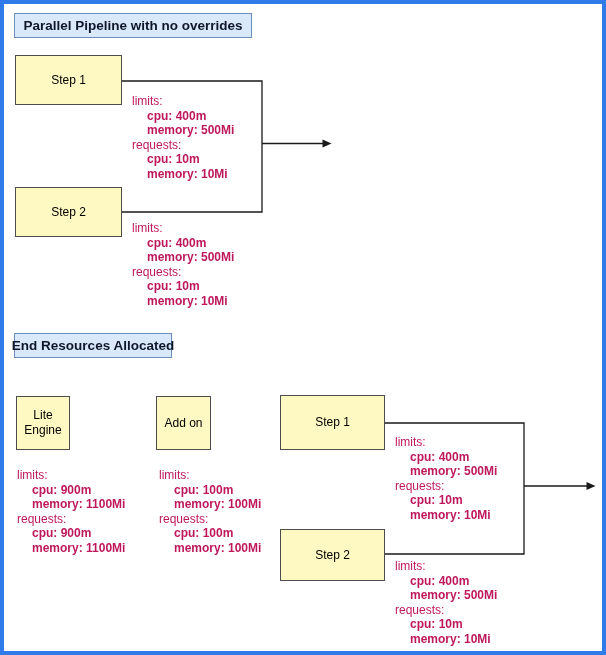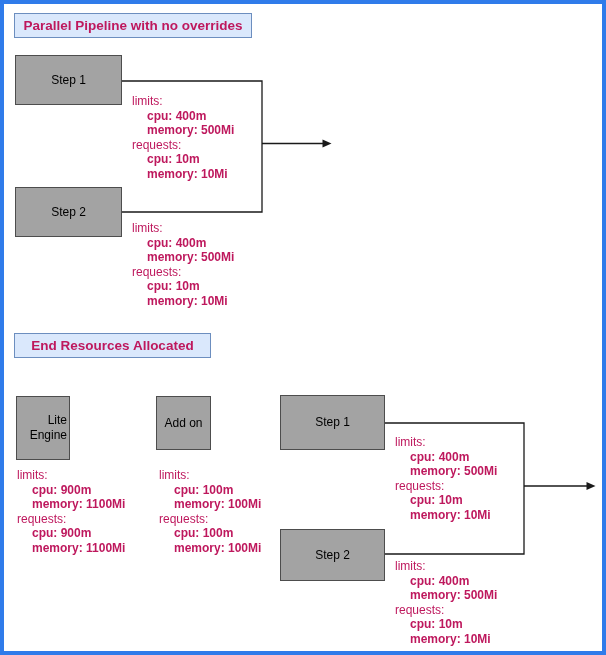--- a/index.html
+++ b/index.html
@@ -16,27 +16,27 @@
   .title-box {
     position: absolute;
     box-sizing: border-box;
     background: #DAE8FC;
     border: 1.5px solid #6C8EBF;
     display: flex;
     align-items: center;
     justify-content: center;
     font-weight: bold;
     font-size: 13.5px;
-    color: #be185d;
+    color: #0f172a;
     white-space: nowrap;
   }
   .node {
     position: absolute;
     box-sizing: border-box;
-    background: #a3a3a3;
+    background: #fef9c3;
     border: 1.6px solid #4D4D4D;
     display: flex;
     align-items: center;
     justify-content: center;
     text-align: center;
     font-size: 12px;
     line-height: 15px;
     color: #000000;
   }
   .res {
@@ -99,25 +99,25 @@
 
   <div class="res" style="left:128px; top:217px;">
     <div>limits:</div>
     <div class="ind">cpu: 400m</div>
     <div class="ind">memory: 500Mi</div>
     <div>requests:</div>
     <div class="ind">cpu: 10m</div>
     <div class="ind">memory: 10Mi</div>
   </div>
 
-  <div class="title-box" style="left:10px; top:329px; width:197px; height:25px;">
+  <div class="title-box" style="left:10px; top:329px; width:158px; height:25px;">
     <span>End Resources Allocated</span>
   </div>
 
-  <div class="node" style="left:12px; top:392px; width:54px; height:64px; padding:0 2px;text-align:right;">
+  <div class="node" style="left:12px; top:392px; width:54px; height:54px; padding:0 2px;">
     <span>Lite Engine</span>
   </div>
 
   <div class="node" style="left:152px; top:392px; width:55px; height:54px;">
     <span>Add on</span>
   </div>
 
   <div class="node" style="left:276px; top:391px; width:105px; height:55px;">
     <span>Step 1</span>
   </div>

